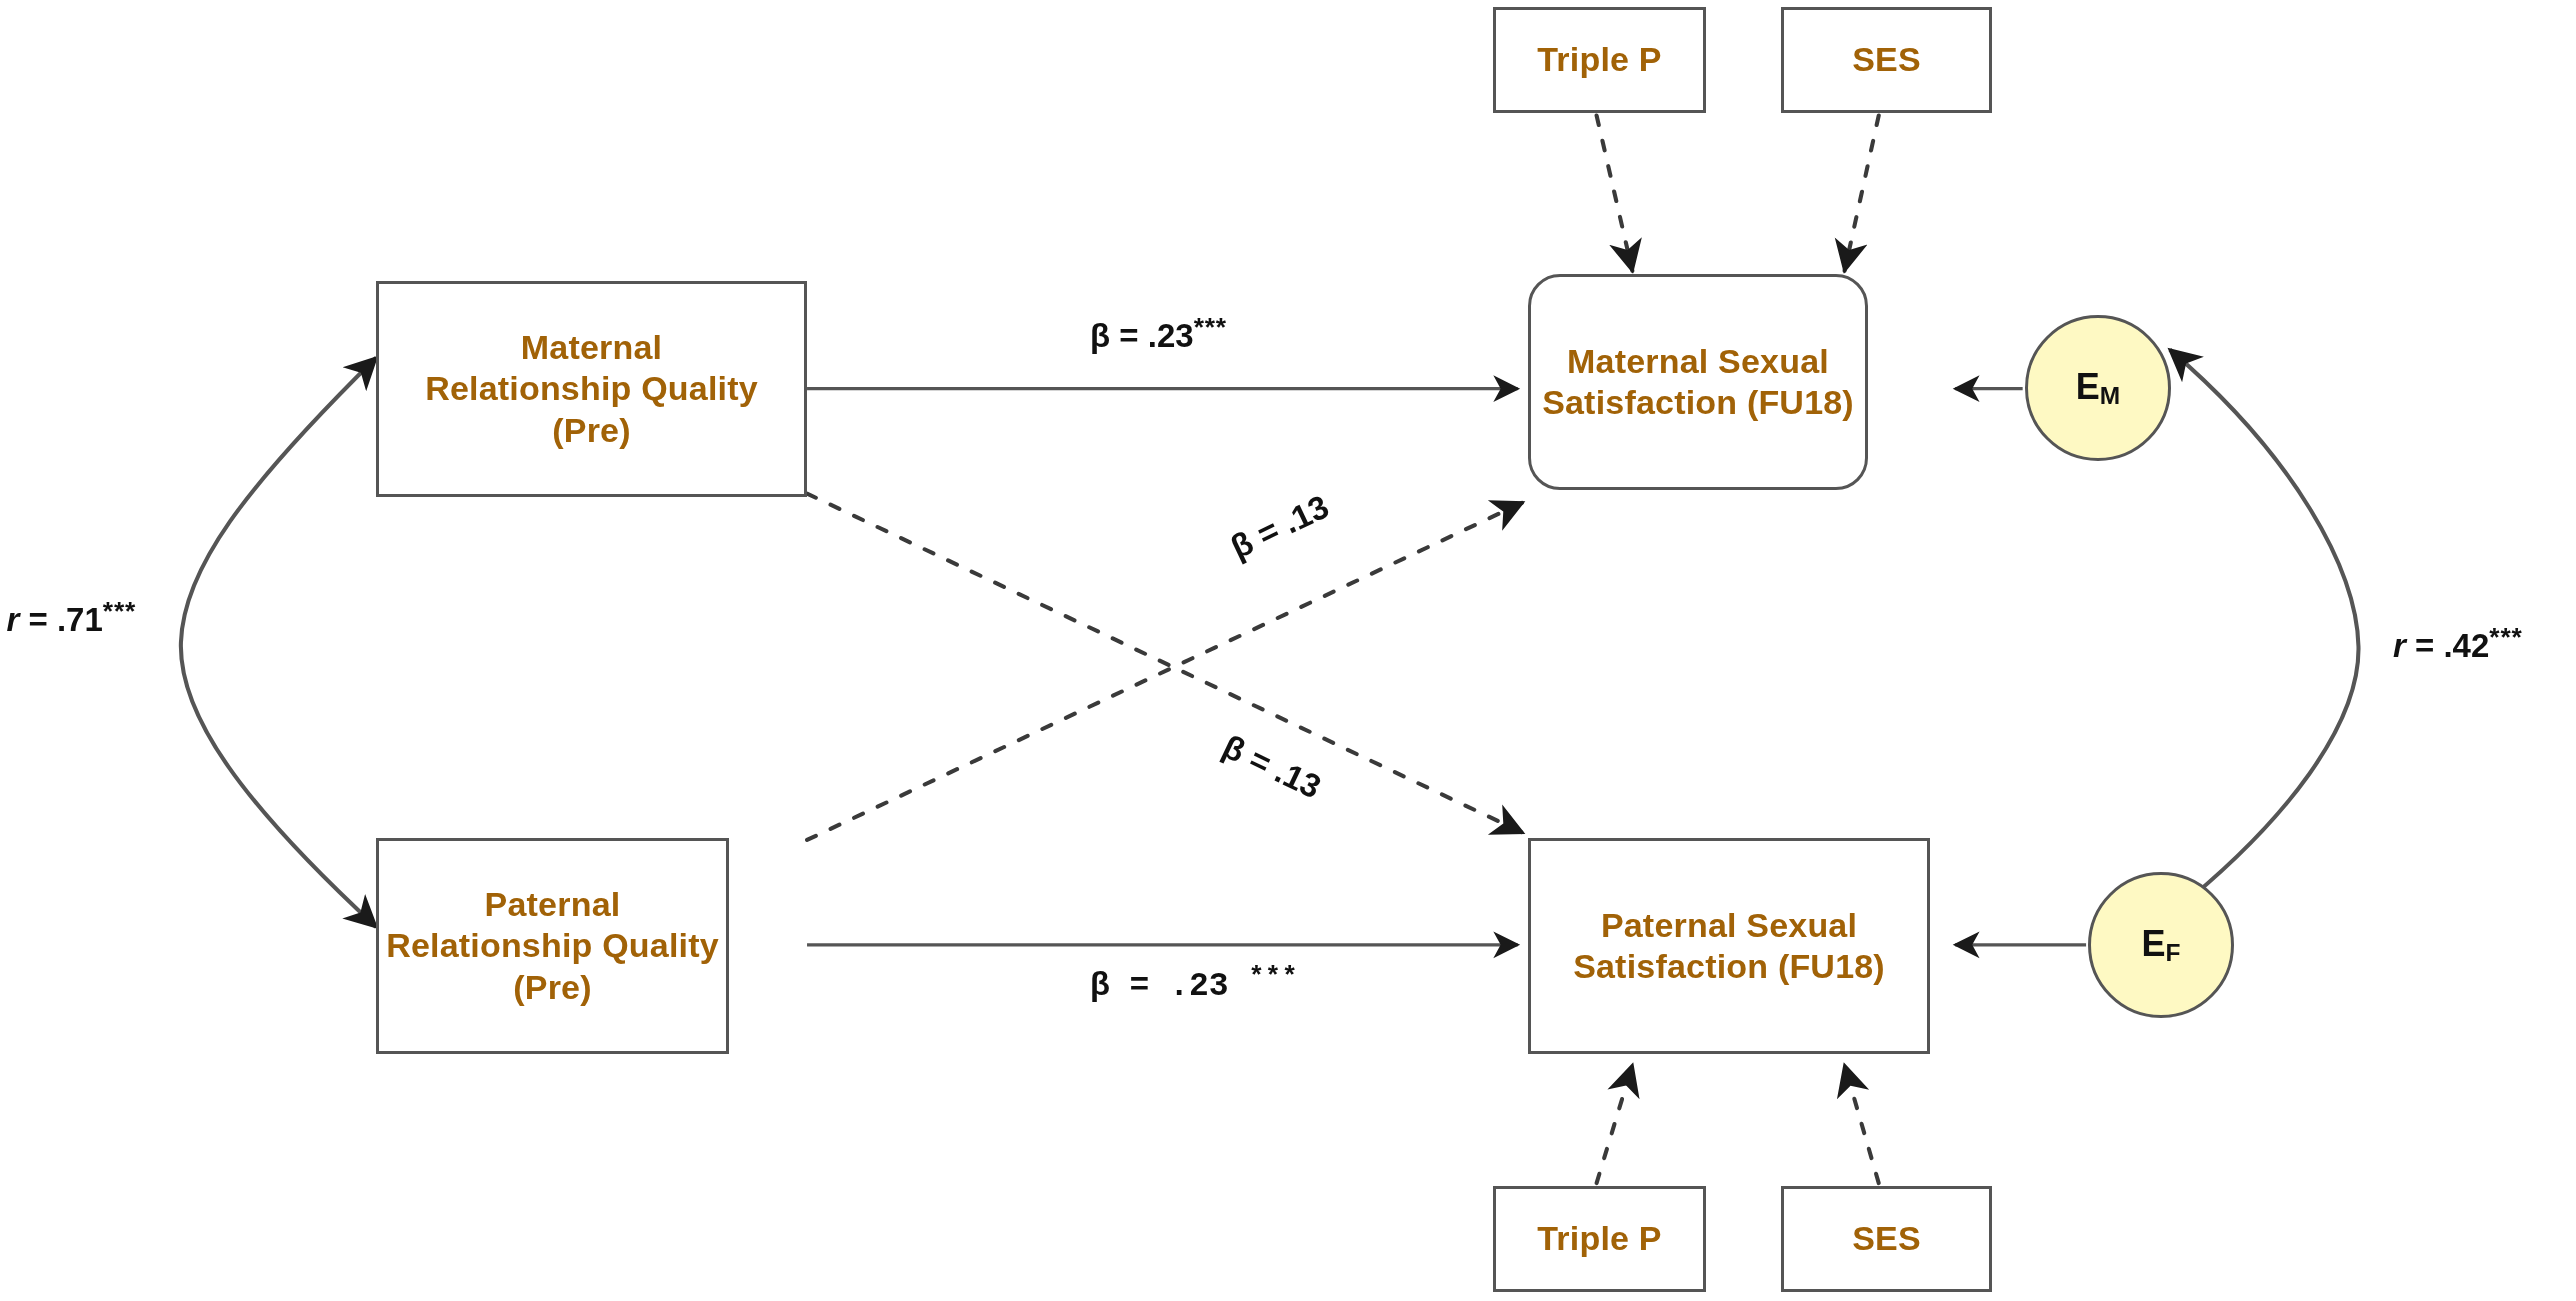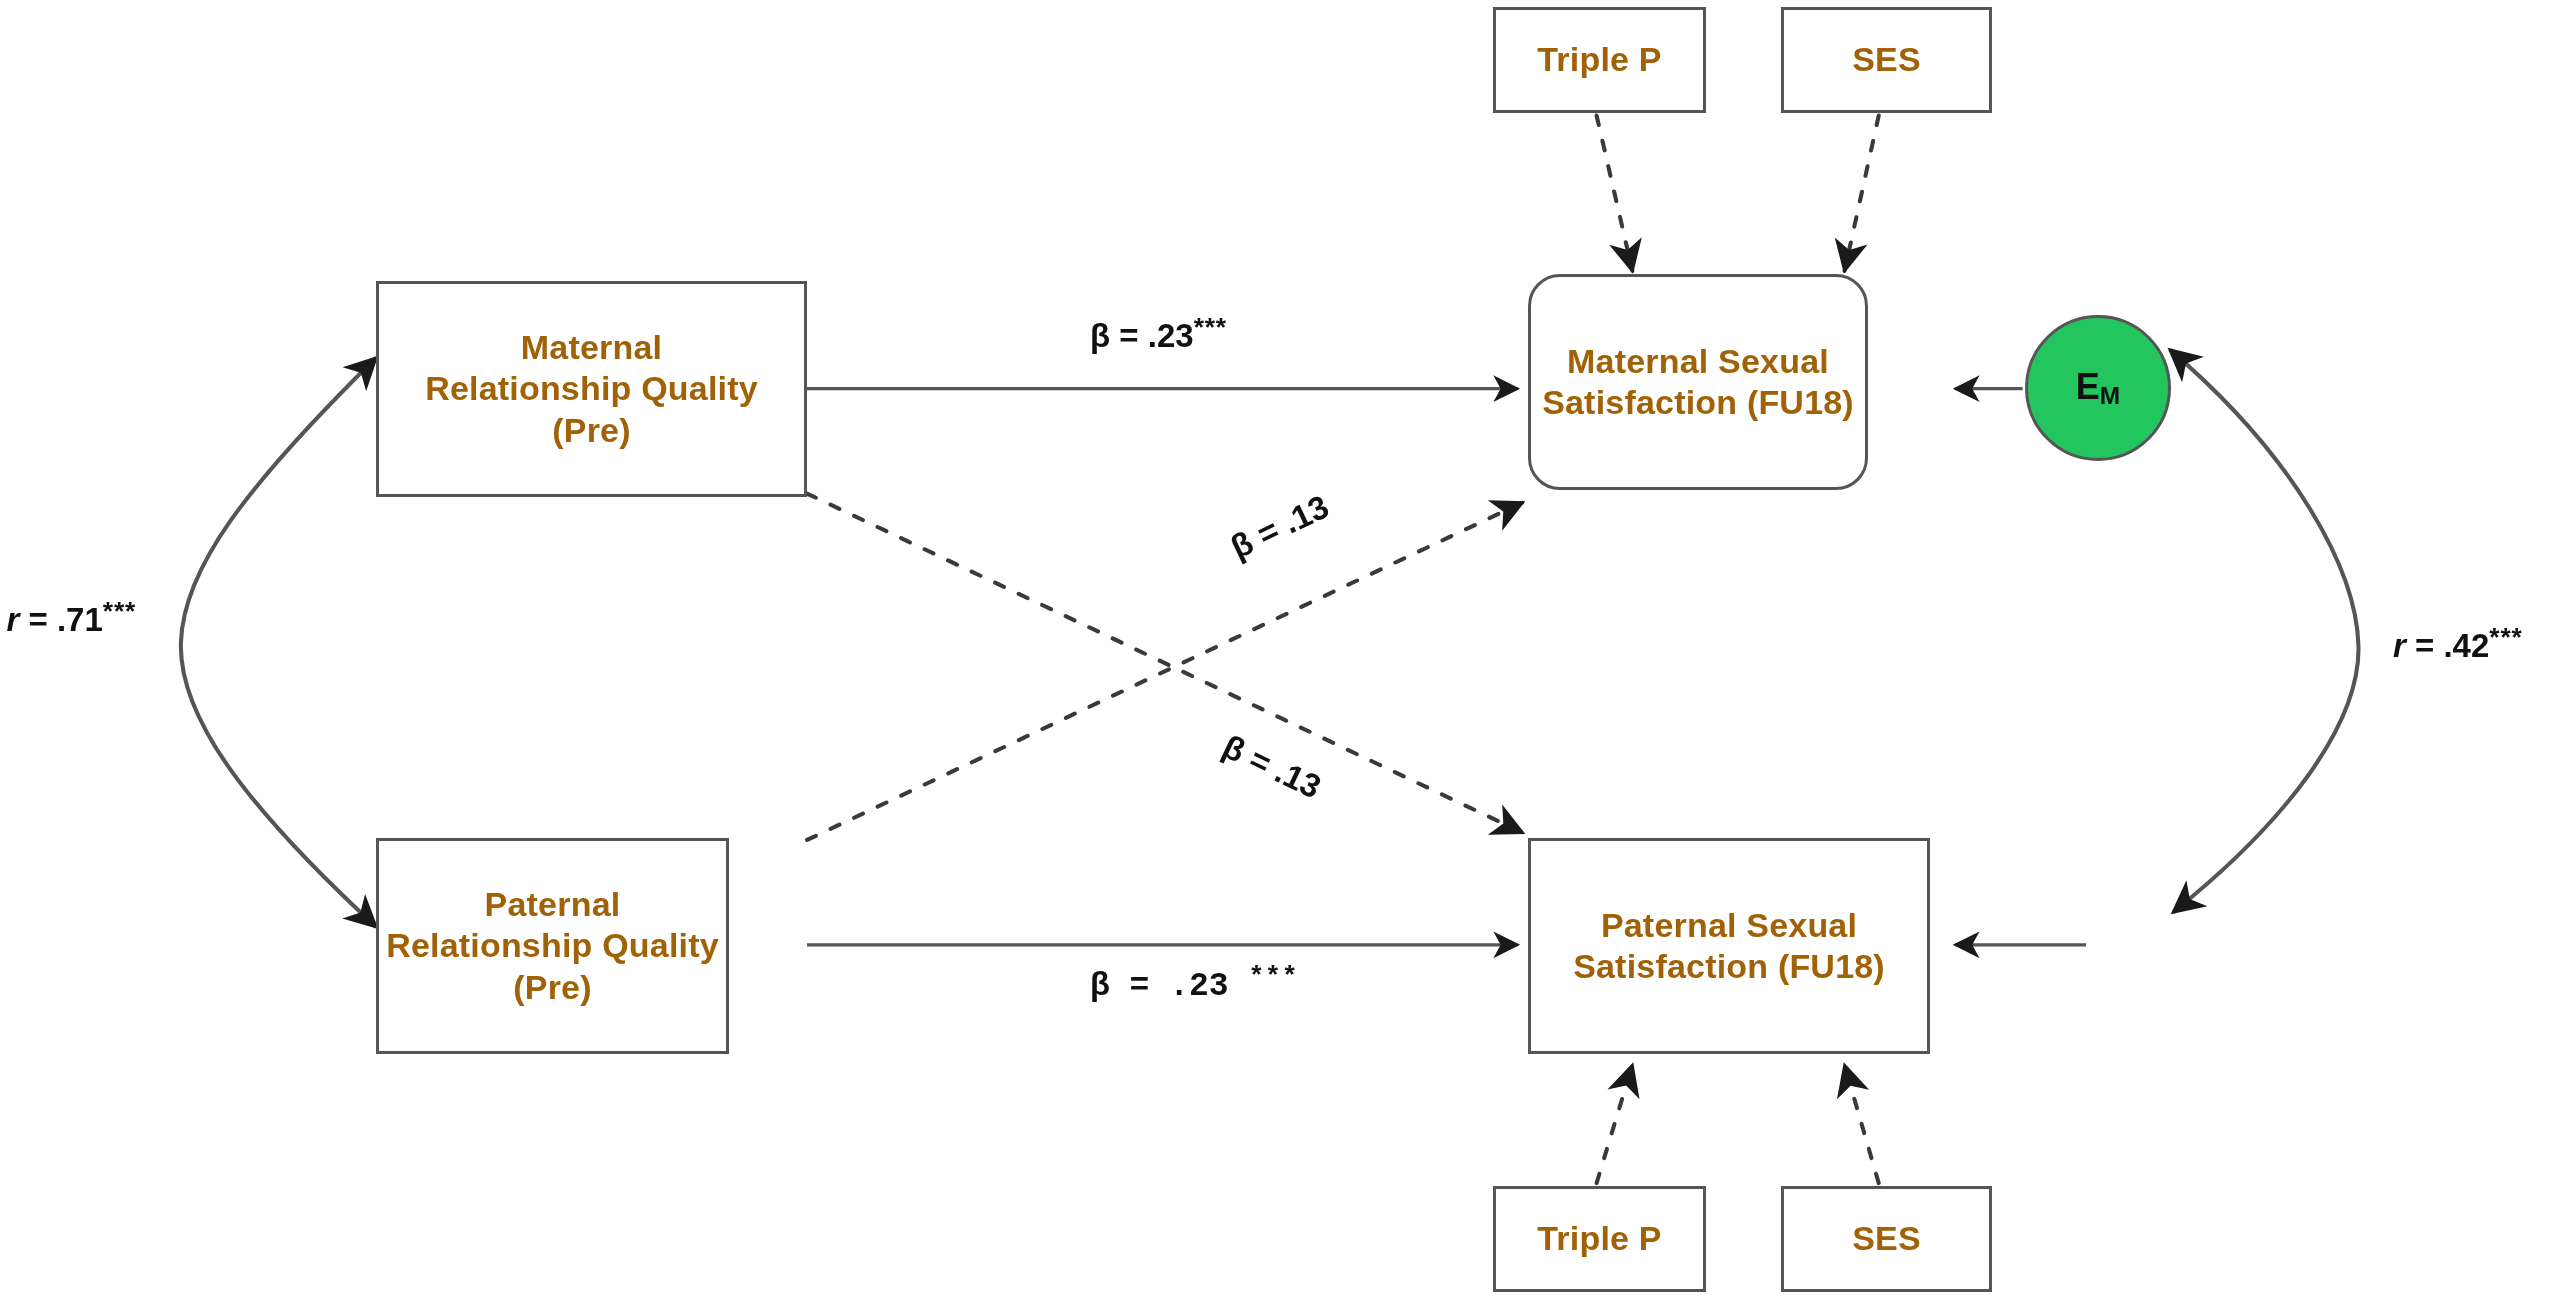--- a/index.html
+++ b/index.html
@@ -47,21 +47,21 @@
     font-size: 34px;
   }
   .small-box {
     font-size: 34px;
   }
   .error-circle {
     position: absolute;
     box-sizing: border-box;
     border: 3.3px solid #555555;
     border-radius: 50%;
-    background: #22c55e;
+    background: #fef9c3;
     display: flex;
     align-items: center;
     justify-content: center;
     color: #111111;
     font-weight: bold;
     font-size: 36px;
   }
   .error-circle sub {
     font-size: 0.68em;
     vertical-align: -0.22em;
@@ -158,20 +158,23 @@
   </div>
 
   <div class="node-box small-box" style="left:1781px; top:1186px; width:211px; height:106px;">
     <span class="node-label">SES</span>
   </div>
 
   <div class="error-circle" style="left:2025px; top:315px; width:146px; height:146px;">
     <span><span>E</span><sub>M</sub></span>
   </div>
 
+  <div class="error-circle" style="left:2088px; top:872px; width:146px; height:146px;">
+    <span><span>E</span><sub>F</sub></span>
+  </div>
 
   <div class="edge-label" style="left:1090px; top:312px;">
     <span>β</span><span> = </span><span>.23</span><span class="sup">***</span>
   </div>
 
   <div class="edge-label" style="left:1090px; top:962px;font-family:Liberation Mono, monospace;">
     <span>β</span><span> = </span><span>.23 </span><span class="sup">***</span>
   </div>
 
   <div class="edge-label rot-up" style="left:1228px; top:508px;">

